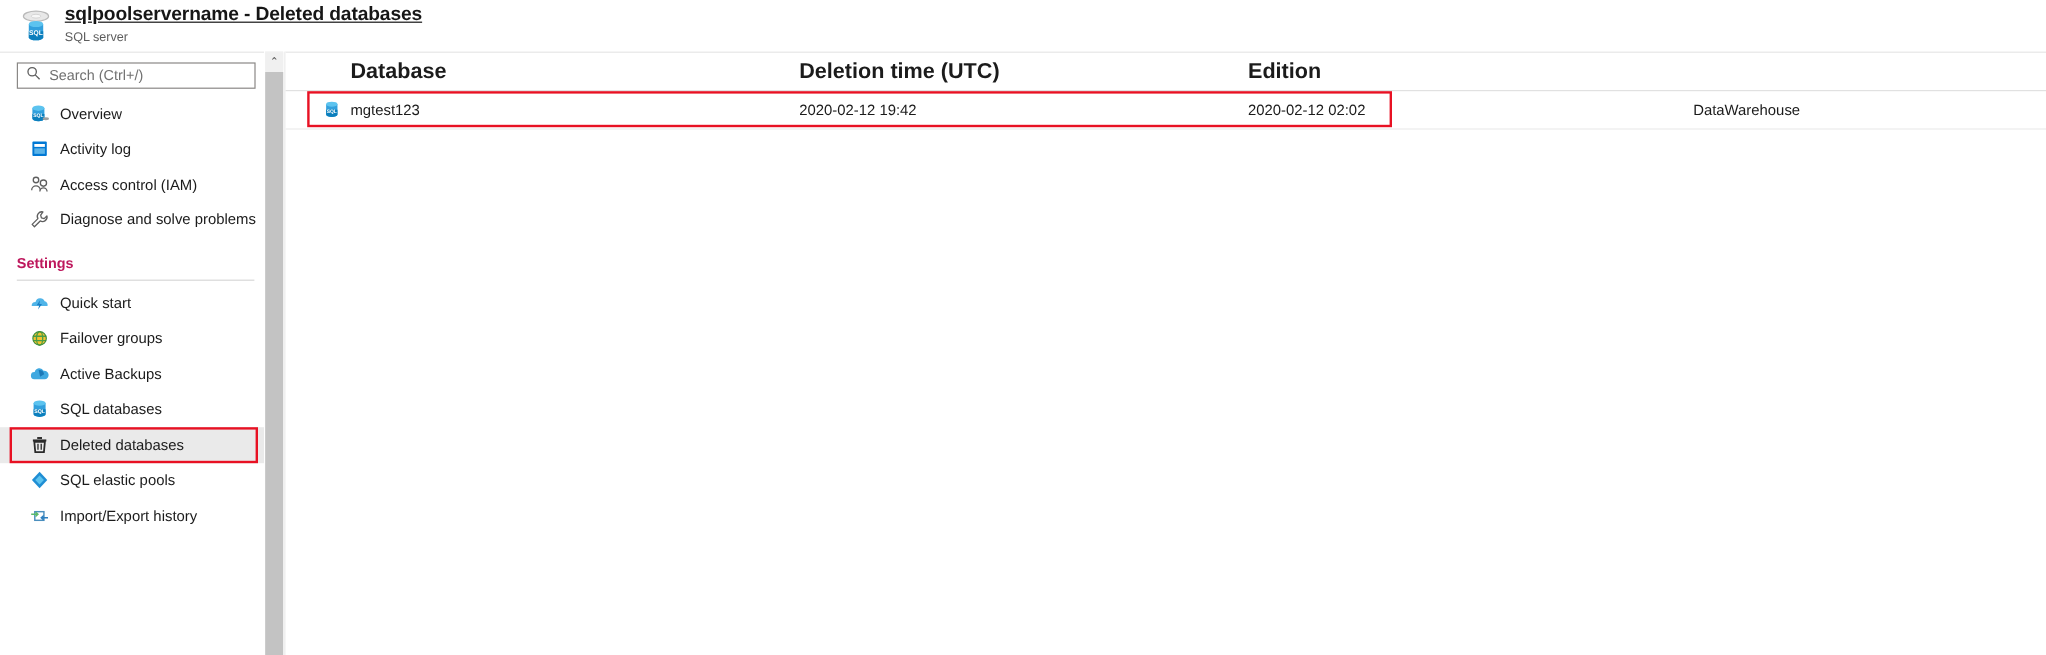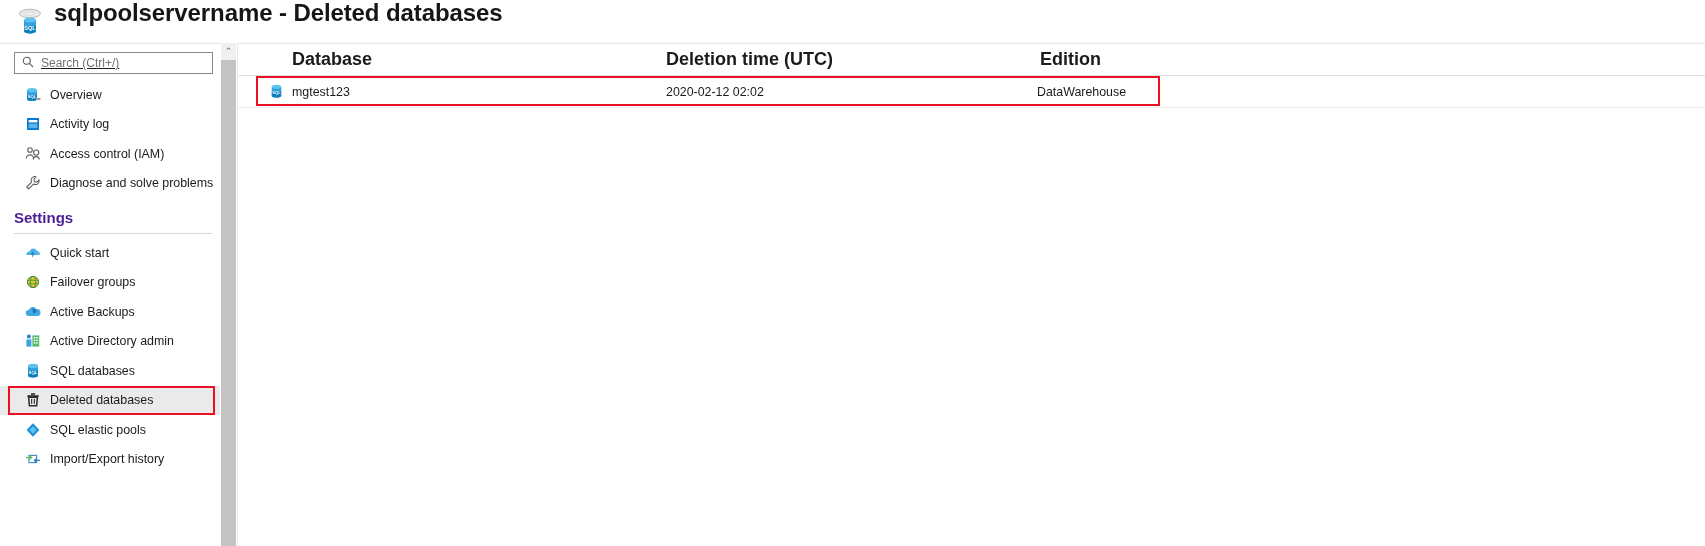--- a/index.html
+++ b/index.html
@@ -30,26 +30,27 @@
     top: 3px;
     width: 36px;
     height: 36px;
   }
   .header-text {
     position: absolute;
     left: 54px;
     top: 2px;
   }
   .header-title {
-    font-size: 24px;
+    font-size: 16px;
     font-weight: bold;
     color: #161616;
     line-height: 22px;
     letter-spacing: -0.1px;
     white-space: nowrap;
+    text-decoration: underline;
   }
   .header-subtitle {
     font-size: 10.5px;
     color: #5c5c5c;
     line-height: 13px;
     margin-top: 1px;
     white-space: nowrap;
   }
 
   
@@ -71,21 +72,20 @@
   }
   .search-box {
     width: 199px;
     height: 22px;
     box-sizing: border-box;
     border: 1px solid #8a8886;
     background: #ffffff;
     display: flex;
     align-items: center;
     padding-left: 7px;
-    text-decoration: underline;
   }
   .search-box input {
     border: none;
     outline: none;
     background: transparent;
     font-family: "Liberation Sans", sans-serif;
     font-size: 12px;
     color: #323130;
     width: 160px;
     padding: 0;
@@ -139,23 +139,23 @@
   }
   .nav-section {
     height: 30px;
     display: flex;
     align-items: flex-end;
     padding-left: 14px;
     padding-bottom: 2px;
     box-sizing: border-box;
   }
   .nav-section .lbl {
-    font-size: 15px;
+    font-size: 12px;
     font-weight: bold;
-    color: #4c1d95;
+    color: #be185d;
   }
   .nav-divider {
     margin: 5px 8px 4px 14px;
     height: 1px;
     background: #d8d8d8;
   }
 
   
   .redbox-nav {
     position: absolute;
@@ -284,20 +284,21 @@
       <ellipse cx="16" cy="10.5" rx="10.5" ry="4.2" fill="#e8e8e8" stroke="#b9b9b9" stroke-width="1"></ellipse>
       <ellipse cx="16" cy="10.5" rx="4" ry="1.6" fill="#f7f7f7" stroke="#cfcfcf" stroke-width="0.7"></ellipse>
       <path d="M10 17 h12 v11 a6 2.6 0 0 1 -12 0 z" fill="#32a0dd"></path>
       <ellipse cx="16" cy="17" rx="6" ry="2.6" fill="#5cc3ef"></ellipse>
       <path d="M10 23 h12 v5 a6 2.6 0 0 1 -12 0 z" fill="#0c7fbd"></path>
       <text x="16" y="26.5" font-family="'Liberation Sans',sans-serif" font-size="5.6" font-weight="bold" fill="#ffffff" text-anchor="middle">SQL</text>
     </svg>
   </span>
   <div class="header-text">
     <div class="header-title">sqlpoolservername - Deleted databases</div>
+    <div class="header-subtitle">SQL server</div>
   </div>
 </div>
 
 <div class="sidebar">
 
   <div class="search-wrap">
     <div class="search-box">
       <span>
         <svg width="12" height="12" viewBox="0 0 12 12">
           <circle cx="4.8" cy="4.8" r="3.5" fill="none" stroke="#5f5f5f" stroke-width="1.1"></circle>
@@ -386,36 +387,20 @@
     <div class="nav-item">
       <span class="ic">
         <svg width="18" height="18" viewBox="0 0 18 18">
           <path d="M4.6 13 a3 3 0 0 1 0.3 -6 a4 4 0 0 1 7.4 -1 a3.5 3.5 0 0 1 1.3 7 z" fill="#3fa8e0"></path>
           <path d="M8.2 5.4 a4.4 4.4 0 0 1 4.6 3.4 l-3.4 2.2 z" fill="#1b79b8"></path>
         </svg>
       </span>
       <span class="lbl">Active Backups</span>
     </div>
 
-    <div class="nav-item">
-      <span class="ic">
-        <svg width="18" height="18" viewBox="0 0 18 18">
-          <rect x="2.4" y="7.4" width="5" height="7.2" fill="#3fa1dd"></rect>
-          <rect x="8.4" y="3.4" width="6.8" height="11.2" fill="#5bb96a"></rect>
-          <circle cx="4.9" cy="4.6" r="2" fill="#2d7fbf"></circle>
-          <rect x="9.8" y="5" width="1.5" height="1.5" fill="#ffffff"></rect>
-          <rect x="12.2" y="5" width="1.5" height="1.5" fill="#ffffff"></rect>
-          <rect x="9.8" y="7.6" width="1.5" height="1.5" fill="#ffffff"></rect>
-          <rect x="12.2" y="7.6" width="1.5" height="1.5" fill="#ffffff"></rect>
-          <rect x="9.8" y="10.2" width="1.5" height="1.5" fill="#ffffff"></rect>
-          <rect x="12.2" y="10.2" width="1.5" height="1.5" fill="#ffffff"></rect>
-        </svg>
-      </span>
-      <span class="lbl">Active Directory admin</span>
-    </div>
 
     <div class="nav-item">
       <span class="ic">
         <svg width="18" height="18" viewBox="0 0 18 18">
           <path d="M4 4 h10 v9.2 a5 2.2 0 0 1 -10 0 z" fill="#32a0dd"></path>
           <ellipse cx="9" cy="4" rx="5" ry="2.2" fill="#5cc3ef"></ellipse>
           <path d="M4 9 h10 v4.2 a5 2.2 0 0 1 -10 0 z" fill="#0c7fbd"></path>
           <text x="9" y="12" font-family="'Liberation Sans',sans-serif" font-size="4.4" font-weight="bold" fill="#ffffff" text-anchor="middle">SQL</text>
         </svg>
       </span>
@@ -481,19 +466,20 @@
     <div class="tbl-row">
       <span class="row-dbicon">
         <svg width="17" height="17" viewBox="0 0 18 18">
           <path d="M4 4 h10 v9.2 a5 2.2 0 0 1 -10 0 z" fill="#32a0dd"></path>
           <ellipse cx="9" cy="4" rx="5" ry="2.2" fill="#5cc3ef"></ellipse>
           <path d="M4 9 h10 v4.2 a5 2.2 0 0 1 -10 0 z" fill="#0c7fbd"></path>
           <text x="9" y="12" font-family="'Liberation Sans',sans-serif" font-size="4.4" font-weight="bold" fill="#ffffff" text-anchor="middle">SQL</text>
         </svg>
       </span>
       <div class="td col-db">mgtest123</div>
+      <div class="td col-del">2020-02-12 19:42</div>
       <div class="td col-cre">2020-02-12 02:02</div>
       <div class="td col-ed">DataWarehouse</div>
       <span class="redbox-row"></span>
     </div>
 
   </div>
 </div>
 
 </body></html>

